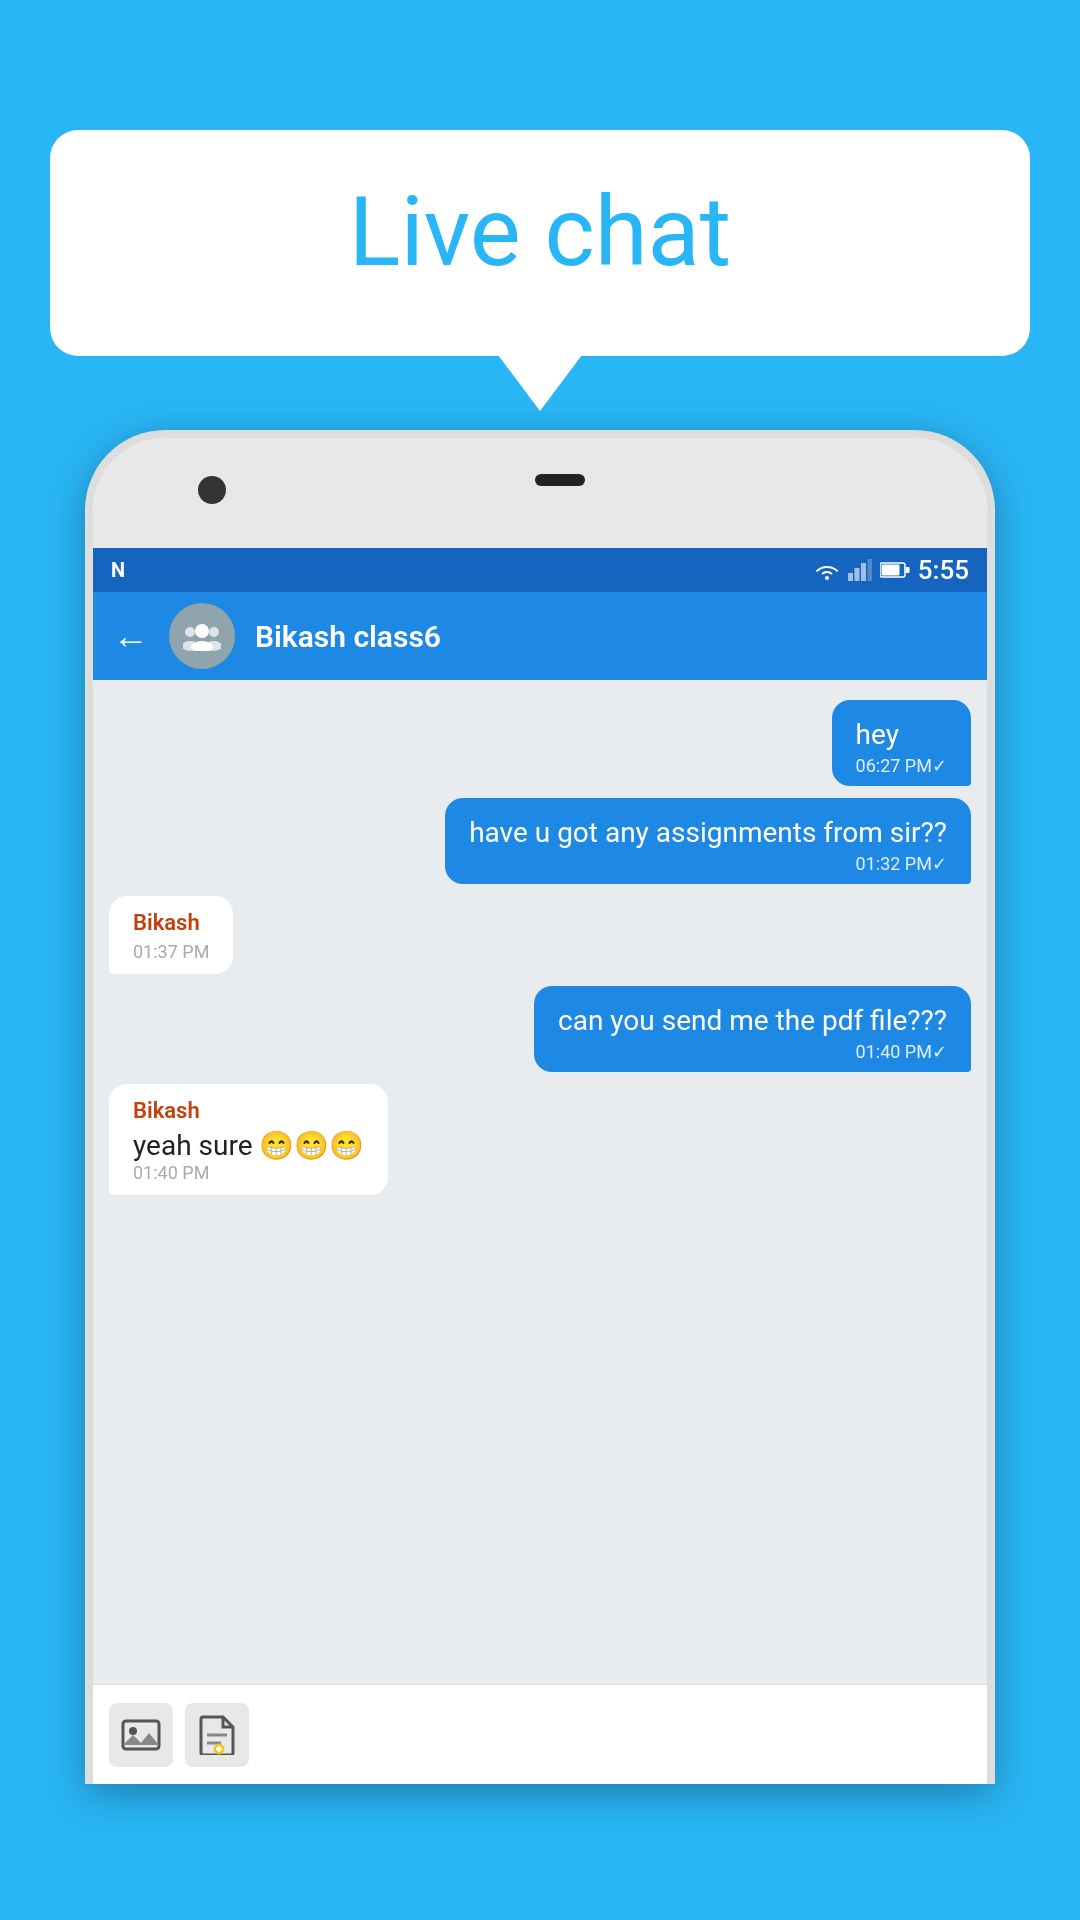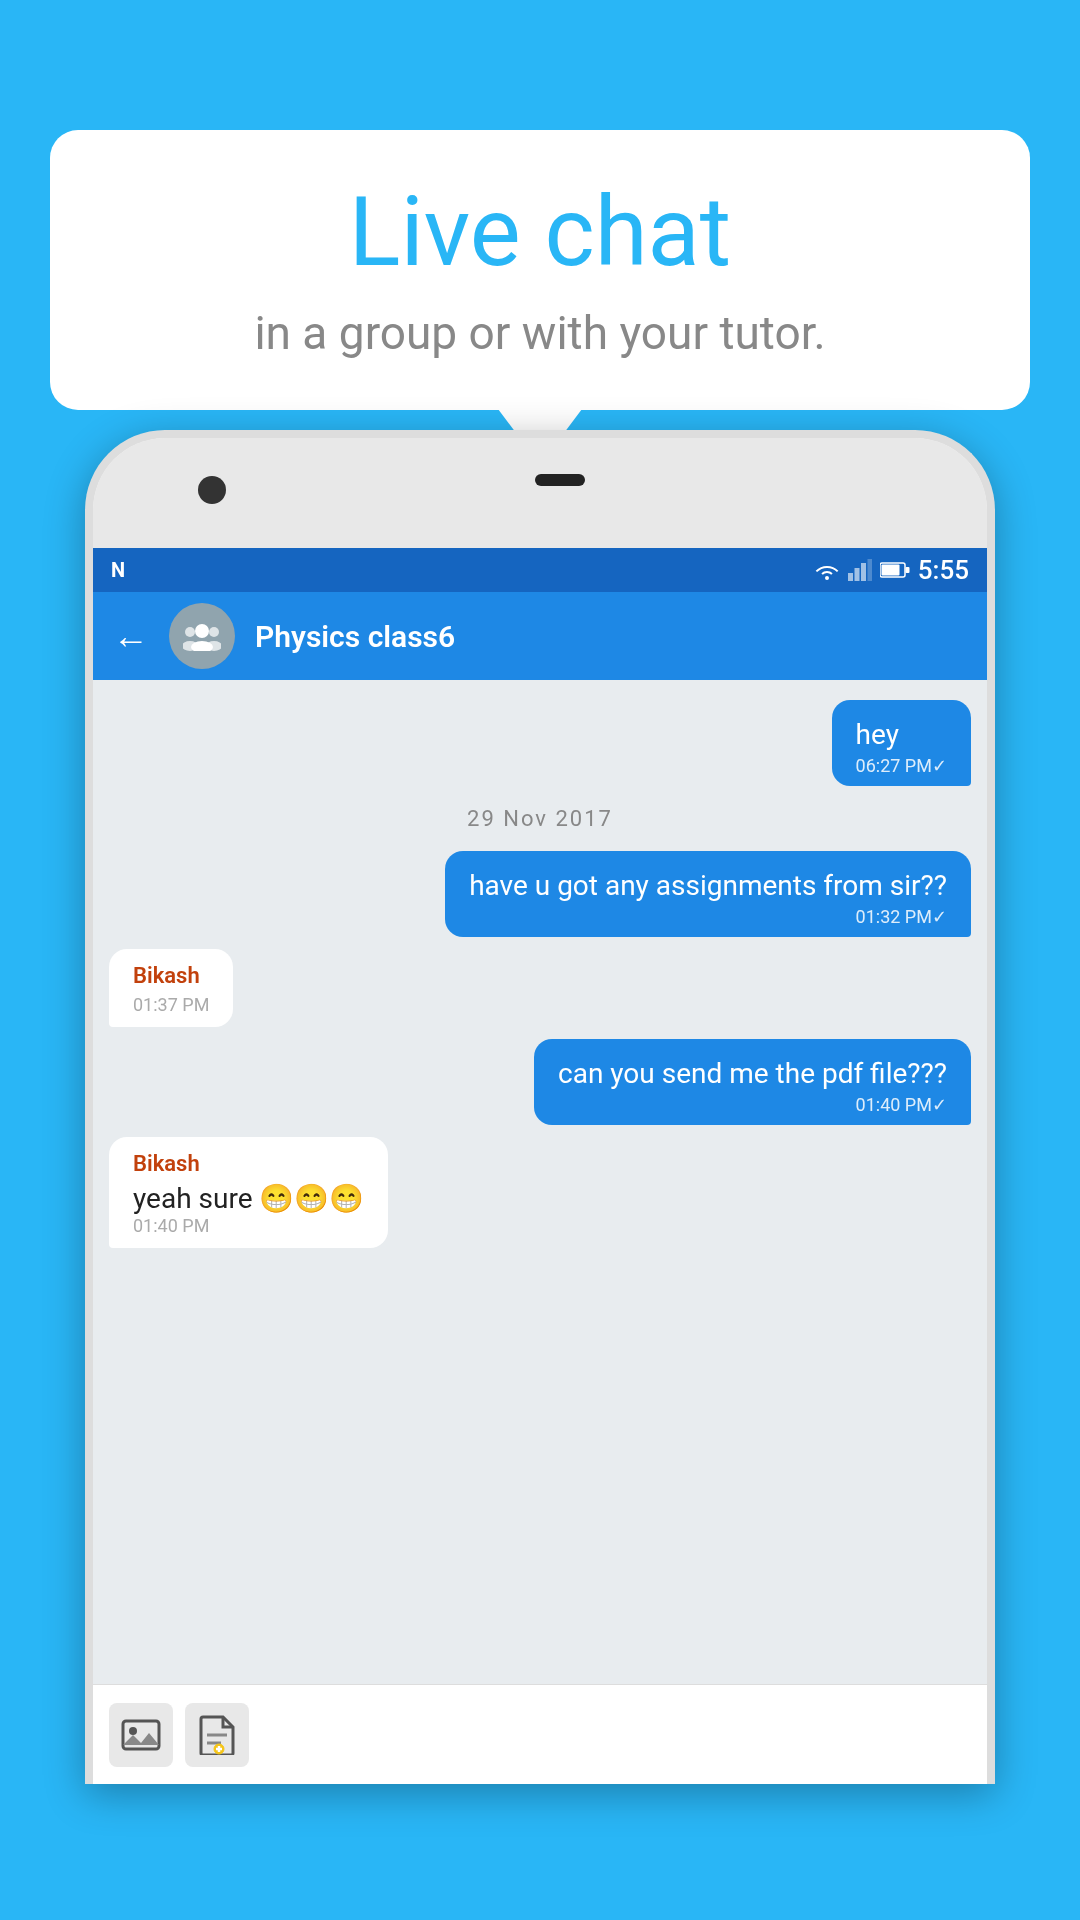--- a/index.html
+++ b/index.html
@@ -293,21 +293,20 @@
     
     .sb-n { color: white; font-size: 20px; font-weight: bold; }
   </style>
 </head>
 <body>
 
 <div style="width:1080px;height:1784px;background:#29b6f6;position:relative;">
 
   <div class="speech-bubble">
     <div class="title">Live chat</div>
-    <div class="subtitle">in a group or with your tutor.</div>
   </div>
 
   <div class="phone-frame">
 
     <div class="phone-top-bar">
       <div class="camera"></div>
       <div class="front-cam"></div>
     </div>
 
     <div class="phone-screen">
@@ -344,34 +343,33 @@
 
           <svg width="38" height="30" viewBox="0 0 38 30" fill="white">
             <circle cx="19" cy="10" r="7"></circle>
             <ellipse cx="19" cy="26" rx="11" ry="6"></ellipse>
             <circle cx="7" cy="11" r="5" opacity="0.7"></circle>
             <ellipse cx="7" cy="25" rx="8" ry="5" opacity="0.7"></ellipse>
             <circle cx="31" cy="11" r="5" opacity="0.7"></circle>
             <ellipse cx="31" cy="25" rx="8" ry="5" opacity="0.7"></ellipse>
           </svg>
         </div>
-        <span class="chat-title">Physics class6</span>
+        <span class="chat-title">Bikash class6</span>
       </div>
 
       <div class="chat-area">
 
         <div class="msg-sent">
           <div>hey</div>
           <div class="msg-meta">
             <span class="msg-time">06:27 PM</span>
             <span class="check-icon">✓</span>
           </div>
         </div>
 
-        <div class="date-divider">29  Nov  2017</div>
 
         <div class="msg-sent">
           <div>have u got any assignments from sir??</div>
           <div class="msg-meta">
             <span class="msg-time">01:32 PM</span>
             <span class="check-icon">✓</span>
           </div>
         </div>
 
         <div class="msg-received">

